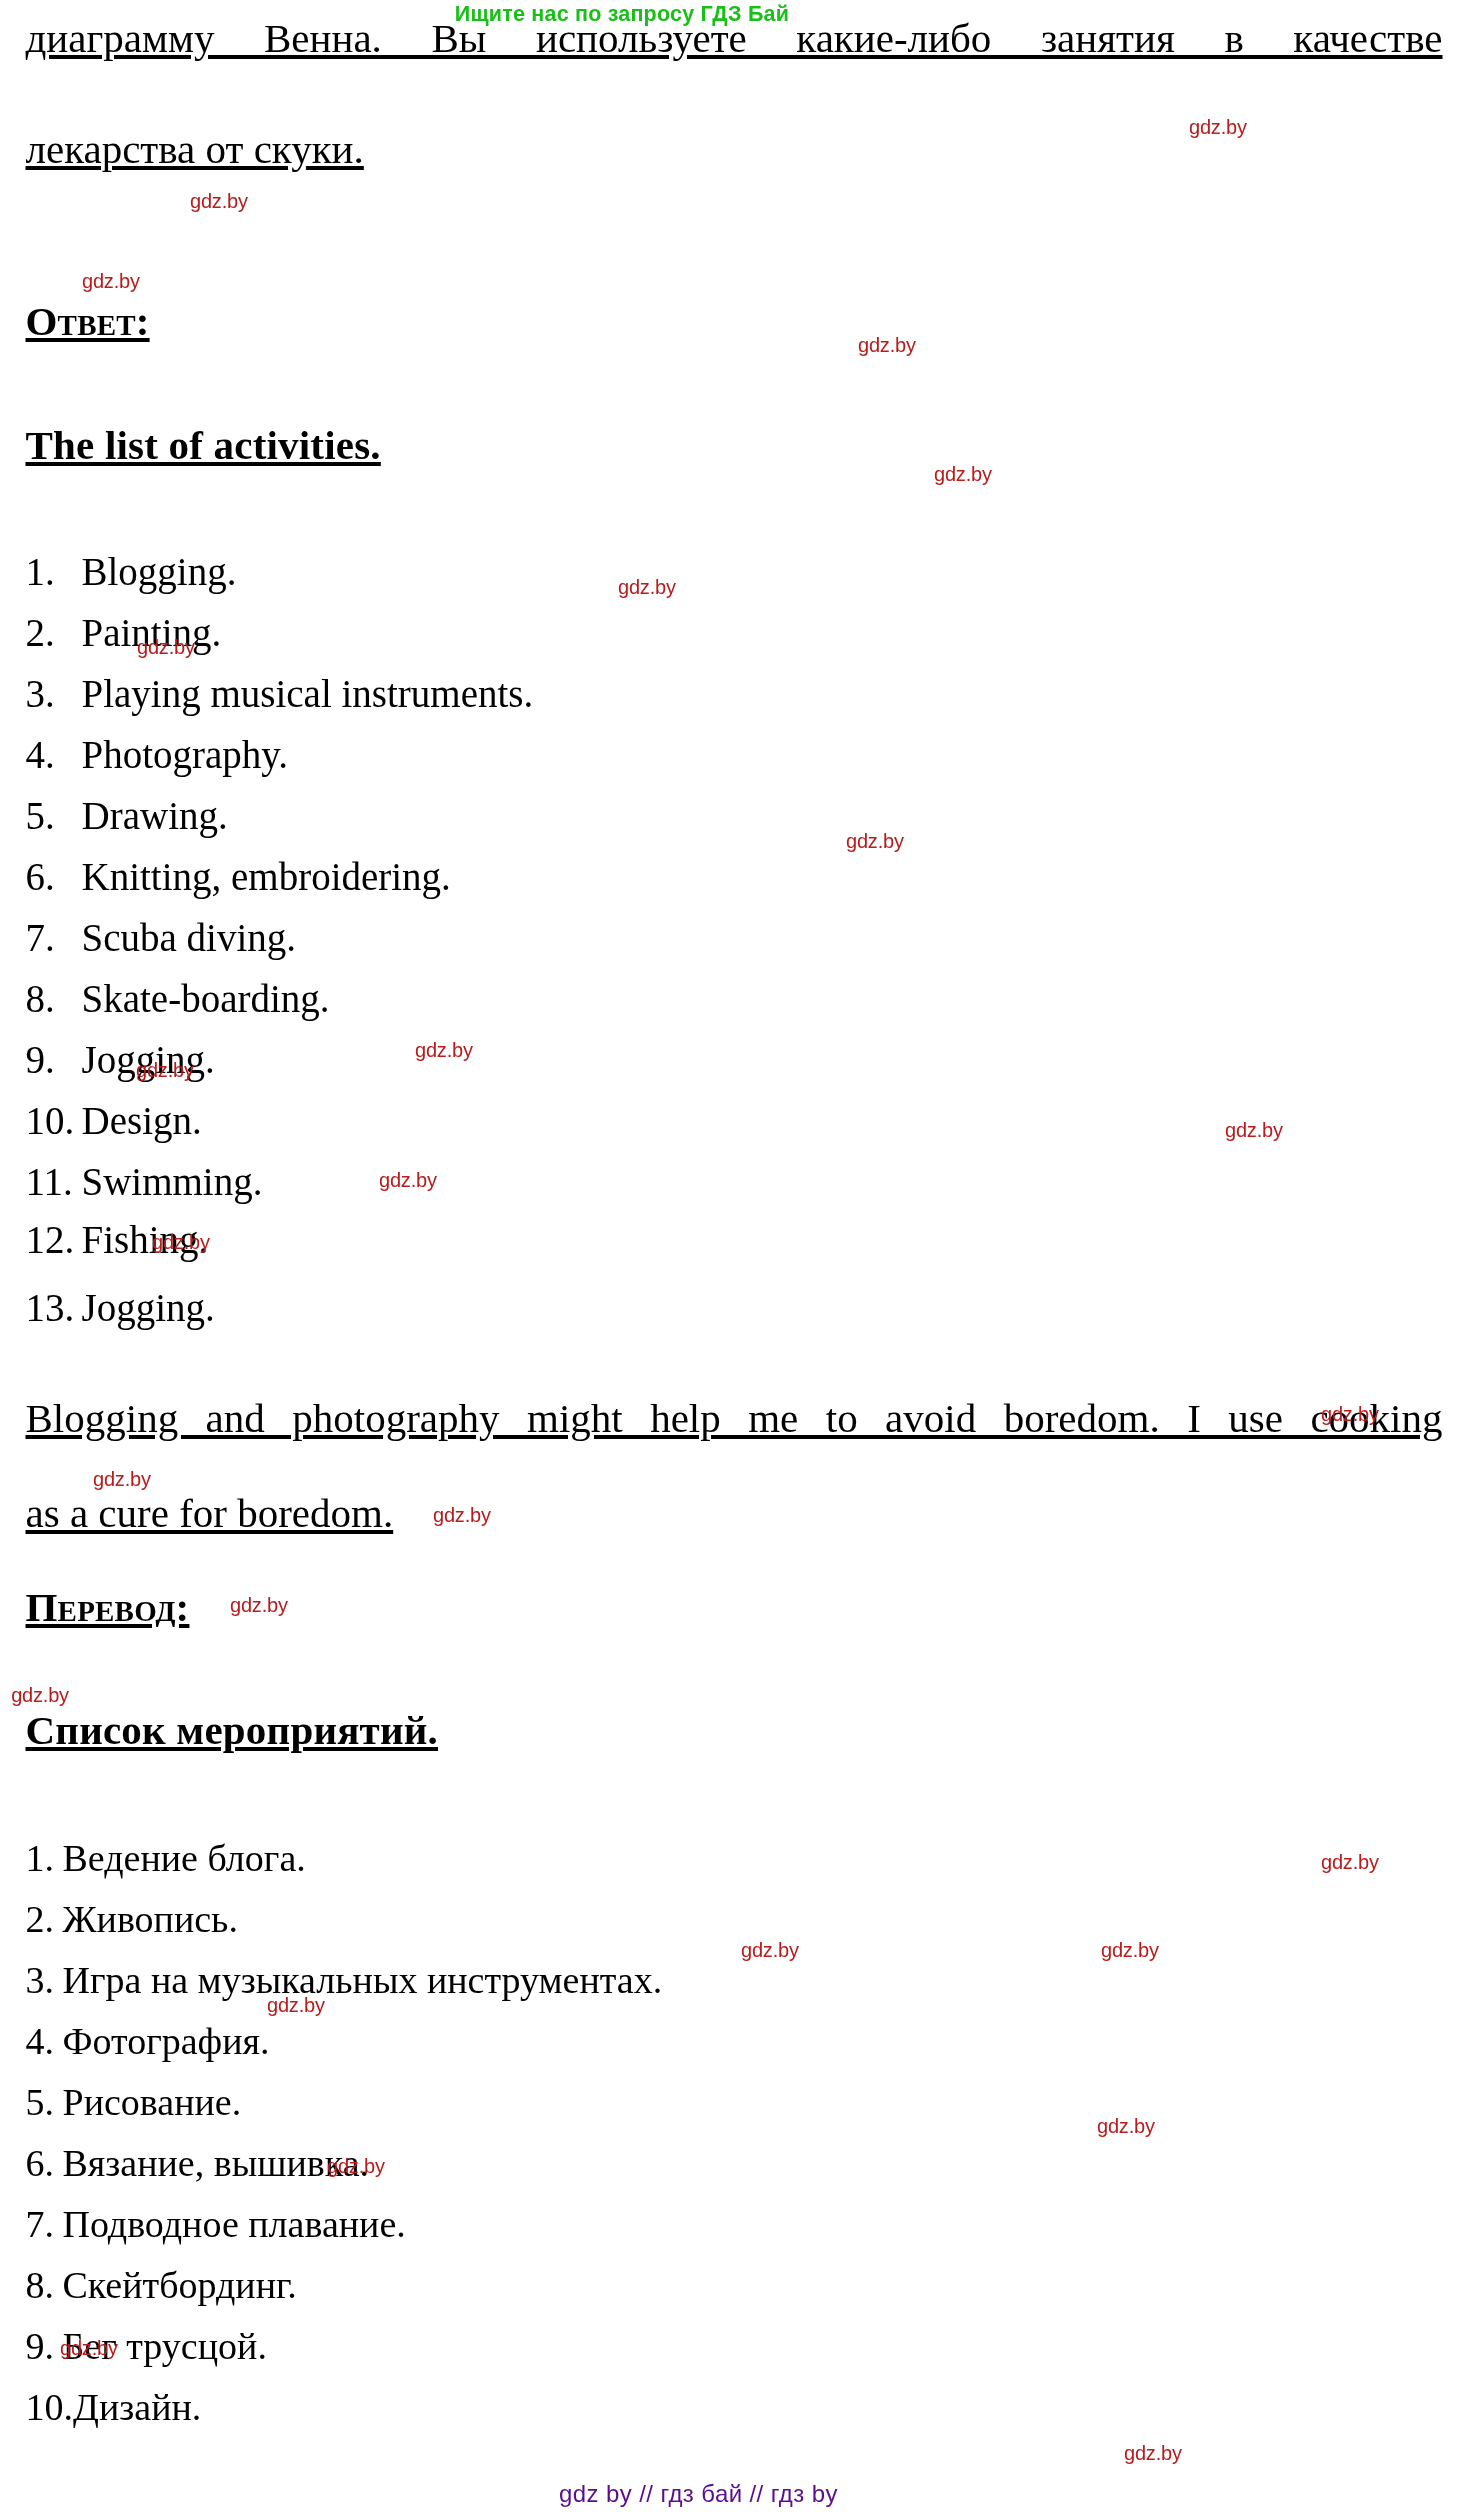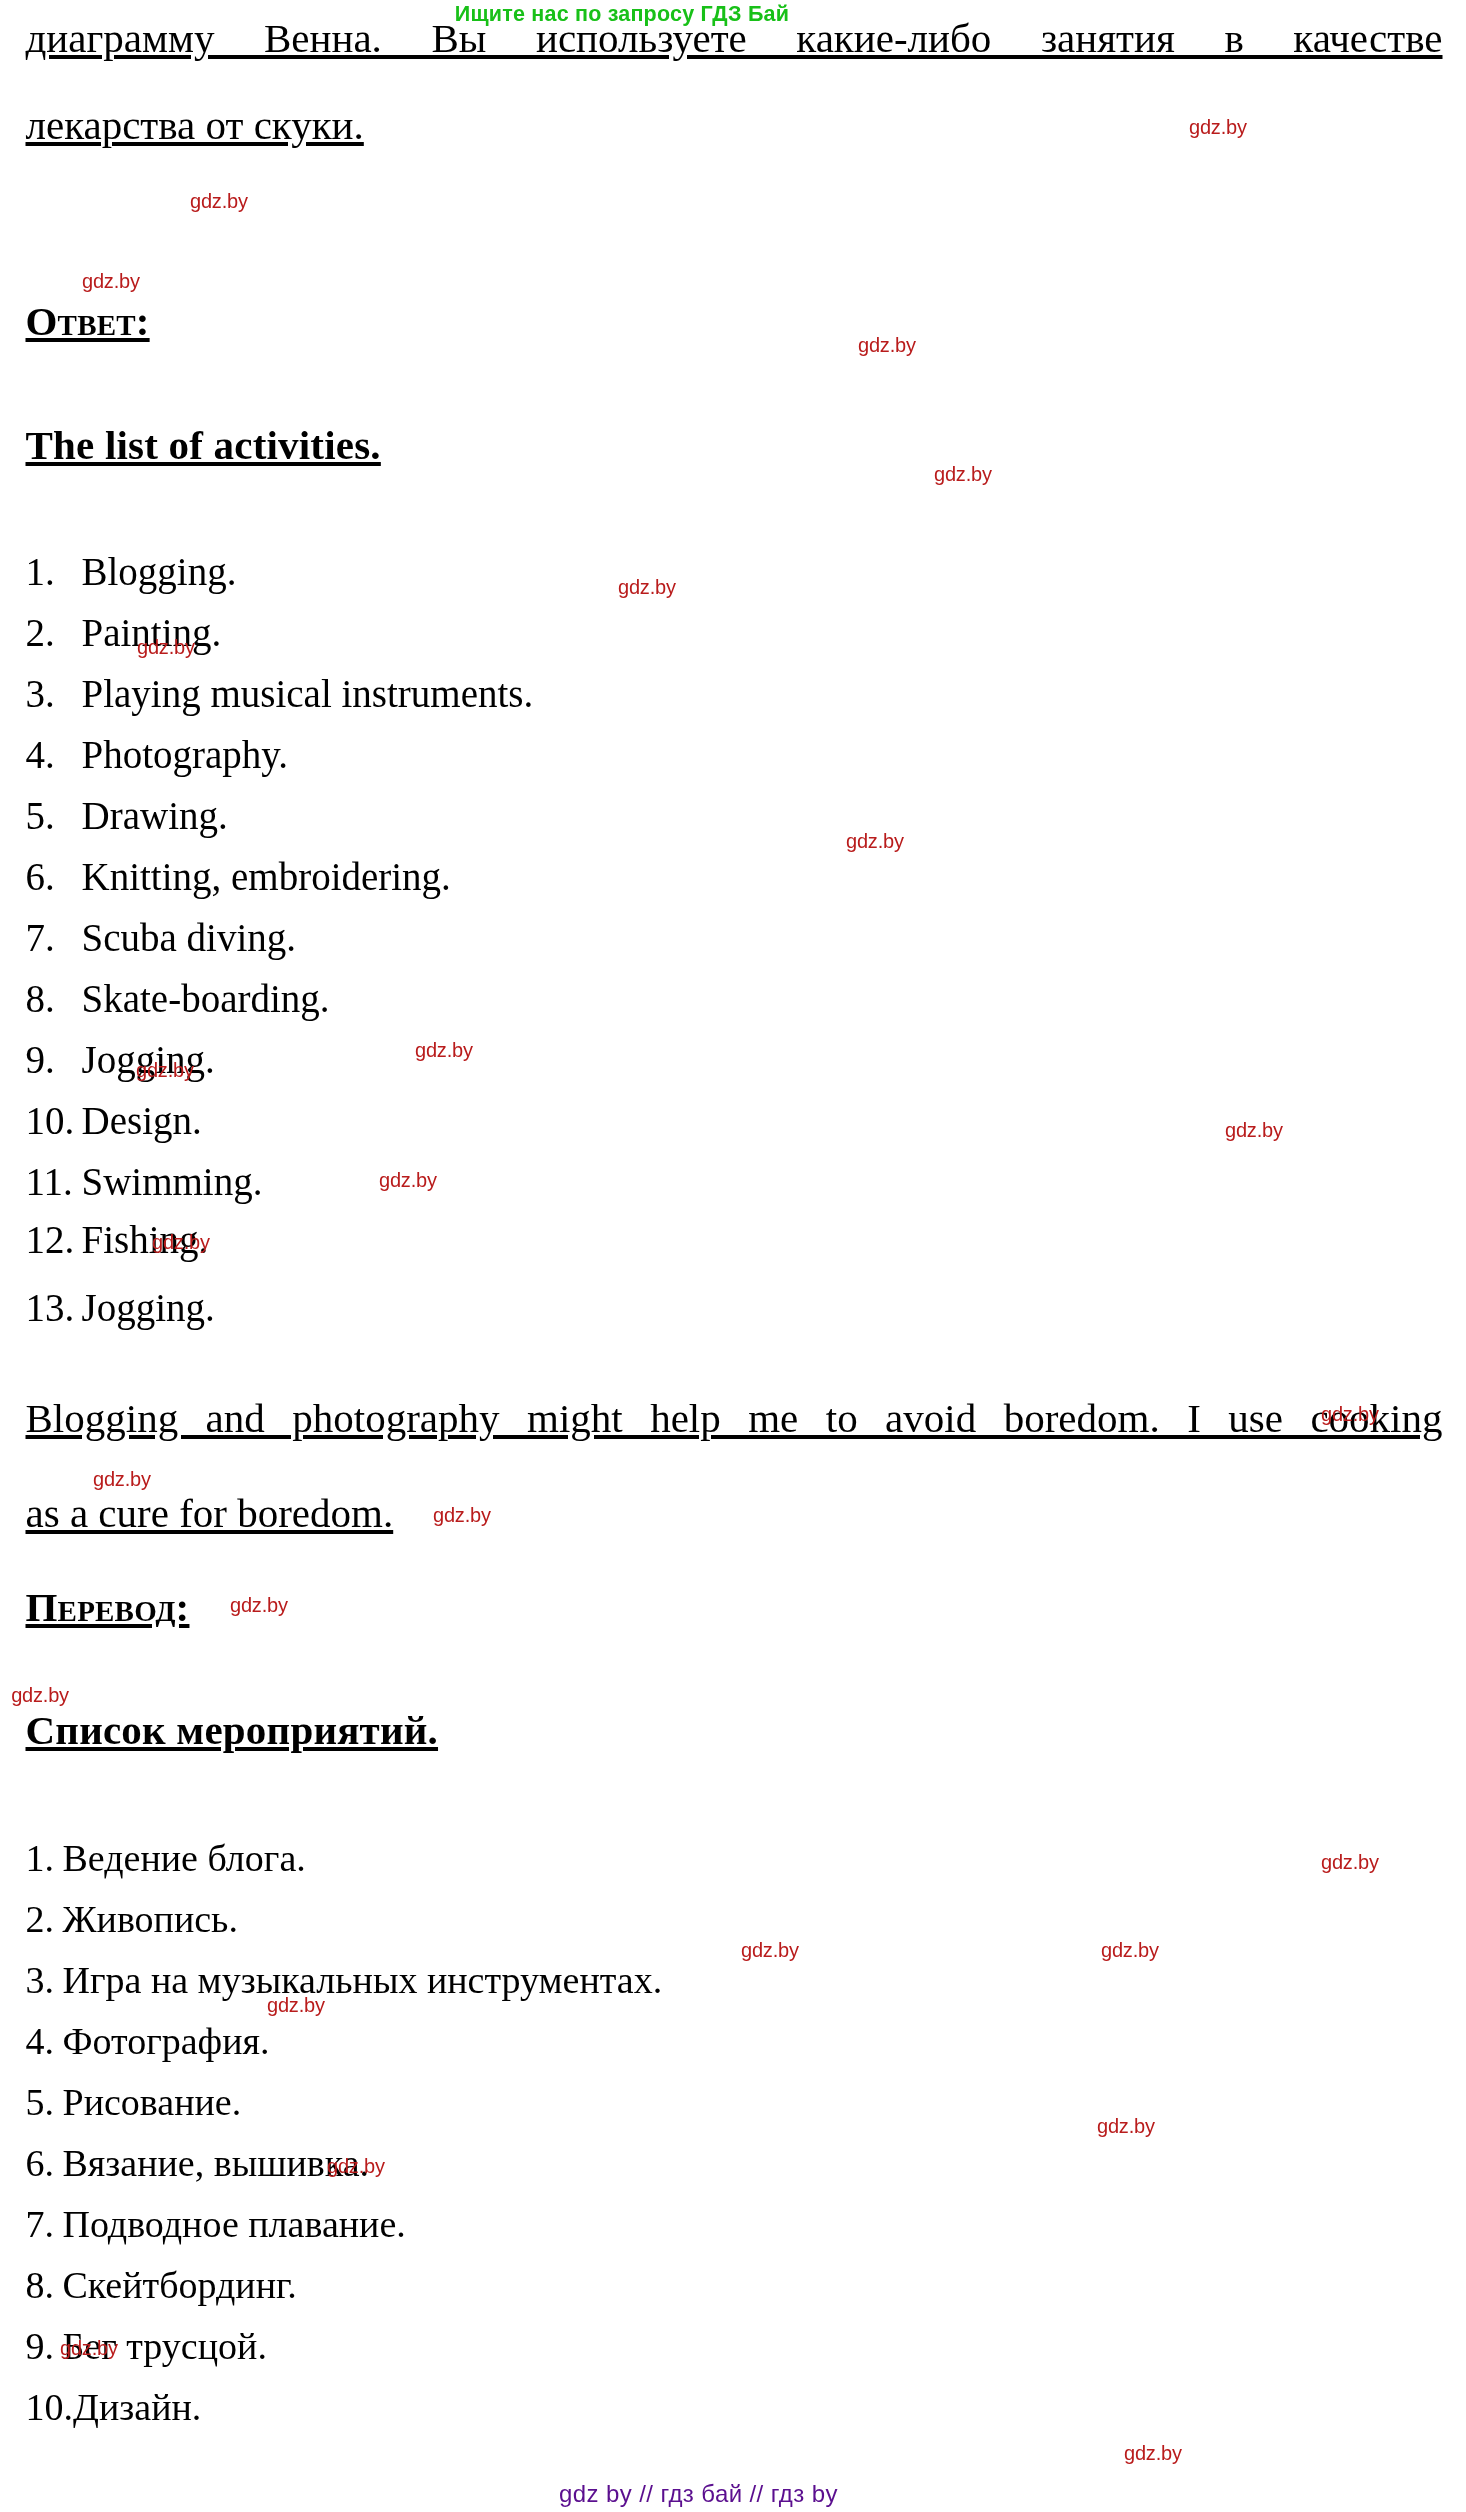--- a/index.html
+++ b/index.html
@@ -126,21 +126,21 @@
 </style>
 </head>
 <body>
 
 <div id="page">
 
   <div class="promo">Ищите нас по запросу ГДЗ Бай</div>
 
   <div class="col" style="top:17.6px;">
     <div class="para para-just">диаграмму Венна. Вы используете какие-либо занятия в качестве</div>
-    <div class="para" style="margin-top:5px;">лекарства от скуки.</div>
+    <div class="para" style="margin-top:29px;">лекарства от скуки.</div>
   </div>
 
   <div class="col" style="top:301px;">
     <h2 class="head smallcaps">Ответ:</h2>
   </div>
 
   <div class="col" style="top:425px;">
     <h2 class="head">The list of activities.</h2>
   </div>
 

